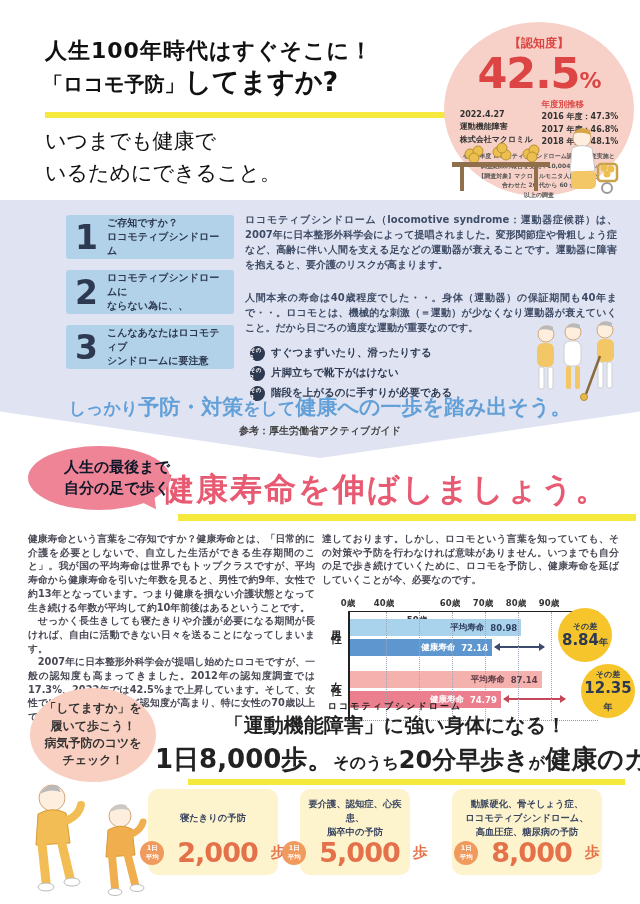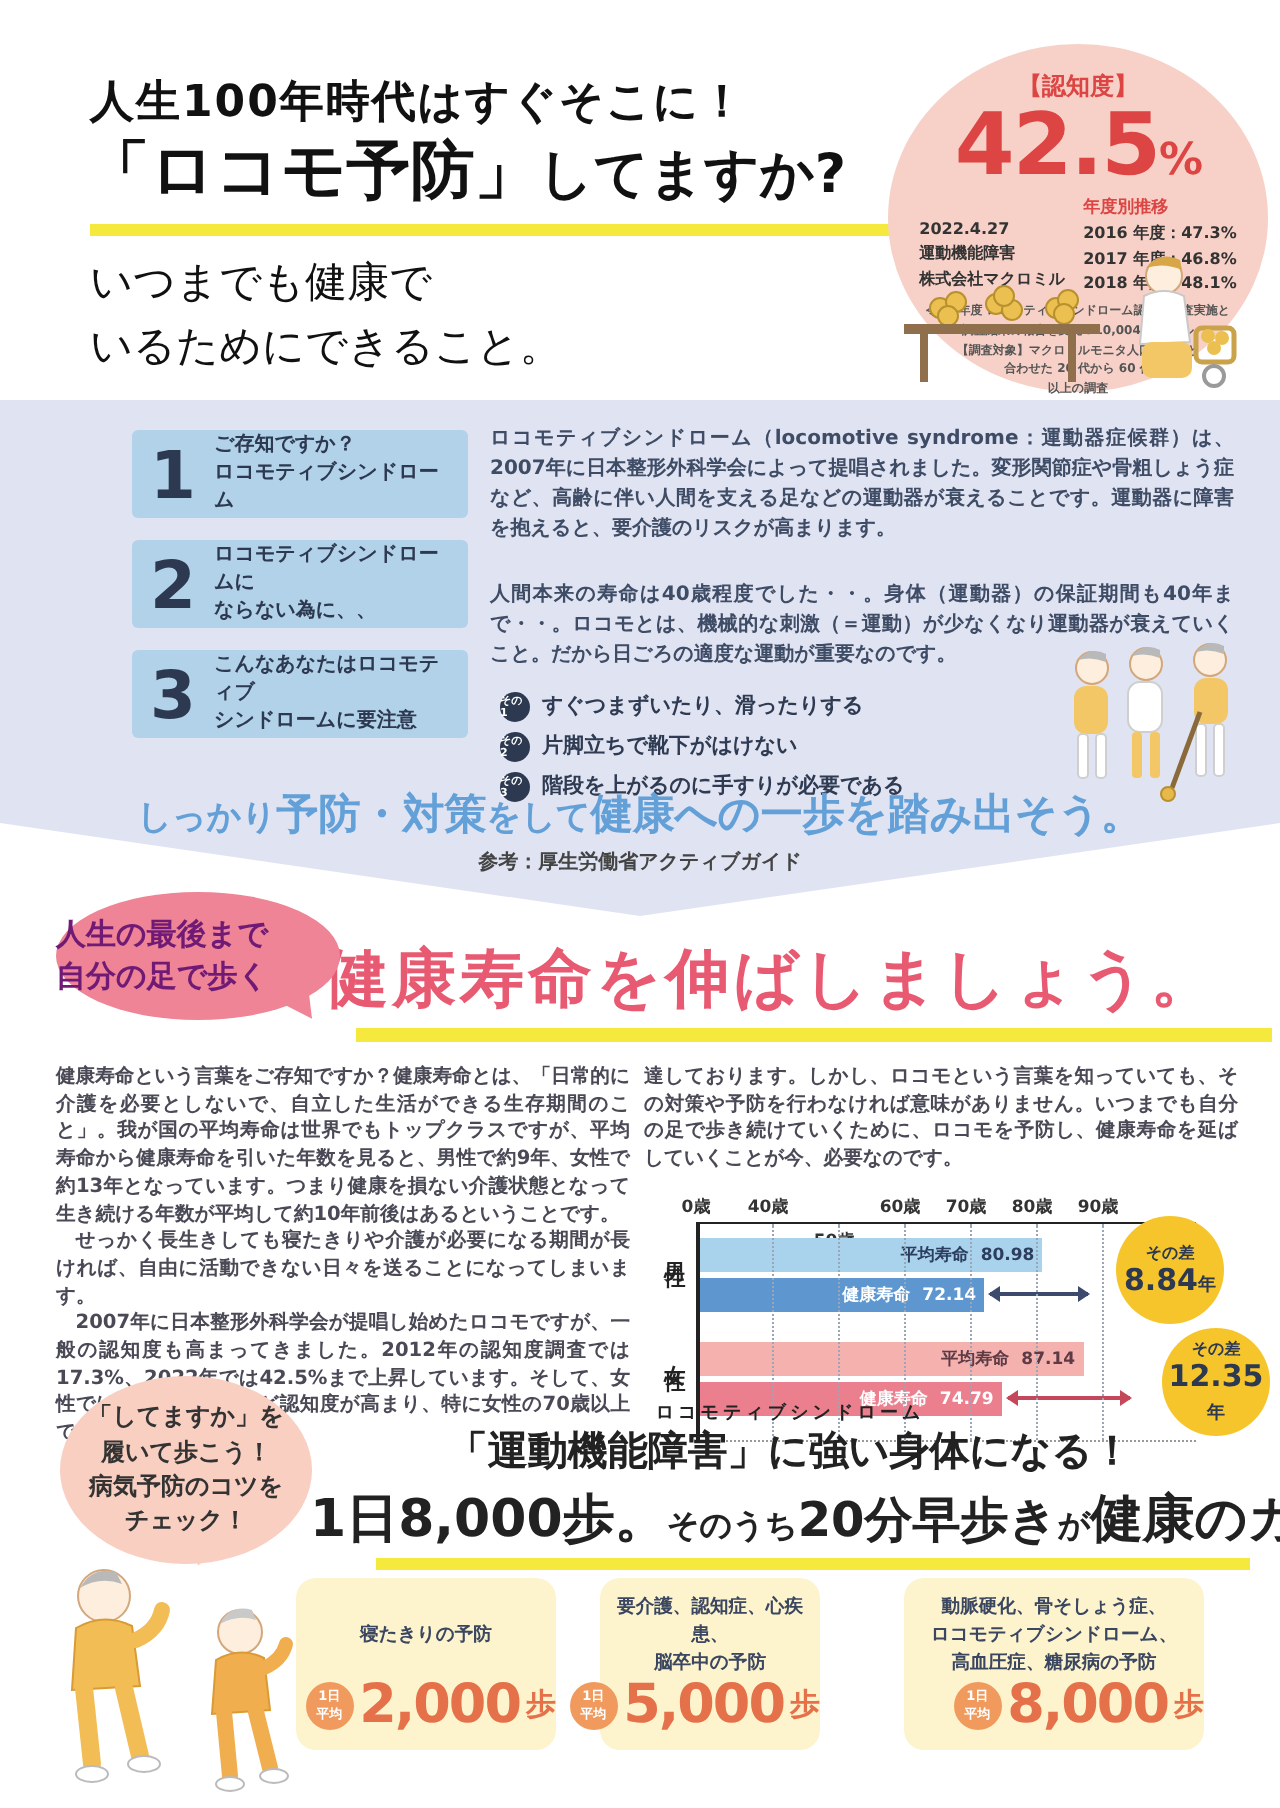--- a/index.html
+++ b/index.html
@@ -3,21 +3,21 @@
 <meta charset="utf-8">
 <style>
   *{margin:0;padding:0;box-sizing:border-box}
   html,body{background:#fff}
   .page{position:relative;width:640px;height:904px;background:#fff;overflow:hidden;
         font-family:"DejaVu Sans","Liberation Sans",sans-serif;color:#222}
 
   
   .hdr-l1{position:absolute;left:45px;top:36px;font-size:22px;font-weight:bold;color:#111;letter-spacing:1px}
   .hdr-l2{position:absolute;left:43px;top:64px;font-weight:bold;color:#111;white-space:nowrap}
-  .hdr-l2 .em{font-size:32px}
+  .hdr-l2 .em{font-size:20px}
   .hdr-l2 .rest{font-size:27px}
   .hdr-rule{position:absolute;left:45px;top:112px;width:412px;height:6px;background:#f6e93d}
   .hdr-sub{position:absolute;left:45px;top:126px;font-size:21px;font-weight:normal;line-height:1.5;color:#111}
 
   
   .aw{position:absolute;left:444px;top:22px;width:190px;height:174px;border-radius:50%;
       background:#f7d1c7;text-align:center;padding-top:13px}
   .aw-label{color:#dc4543;font-weight:bold;font-size:12px}
   .aw-val{color:#dc4543;font-weight:bold;font-size:43px;line-height:1;letter-spacing:-1px}
   .aw-val .pct{font-size:22px}
@@ -46,21 +46,21 @@
         font-size:5.5px;font-weight:bold;display:flex;align-items:center;justify-content:center;flex:0 0 15px}
   .check .ctxt{font-size:10.5px;font-weight:bold;color:#2f3b52}
   .golf-illo{position:absolute;left:528px;top:118px}
   .banner{position:absolute;left:0;top:193px;width:100%;text-align:center;color:#64a0d8;font-weight:bold;white-space:nowrap}
   .banner .s{font-size:17px}
   .banner .b{font-size:21px}
   .ref{position:absolute;left:0;top:224px;width:100%;text-align:center;font-size:10px;font-weight:bold;color:#444}
 
   
   .bub1{position:absolute;left:28px;top:446px;width:142px;height:64px;background:#ee8495;border-radius:50%;
-        color:#701a75;font-weight:bold;font-size:15px;text-align:left;display:flex;flex-direction:column;
+        color:#0f172a;font-weight:bold;font-size:15px;text-align:right;display:flex;flex-direction:column;
         justify-content:center;line-height:1.4;z-index:2}
   .bub1::after{content:"";position:absolute;right:8px;bottom:-8px;border:8px solid transparent;
         border-top:15px solid #ee8495;transform:rotate(-35deg)}
   .hl-title{position:absolute;left:162px;top:468px;font-size:32px;font-weight:bold;color:#e85a72;letter-spacing:2px;white-space:nowrap}
   .hl-rule{position:absolute;left:178px;top:514px;width:458px;height:7px;background:#f6e93d}
   .colL,.colR{position:absolute;top:532px;font-size:9.8px;font-weight:600;color:#4a4a57;line-height:1.4;text-align:justify}
   .colL{left:28px;width:287px}
   .colR{left:322px;width:297px}
   .ind{text-indent:1em}
 
@@ -109,21 +109,21 @@
   .w-sub .xl{font-size:26px}
   .w-sub .lg{font-size:24px}
   .w-sub .sm{font-size:16px}
   .w-rule{position:absolute;left:188px;top:779px;width:437px;height:6px;background:#f6e93d}
   .card{position:absolute;top:789px;height:86px;background:#fdf4cd;border-radius:10px}
   .card1{left:148px;width:130px}
   .card2{left:300px;width:110px}
   .card3{left:452px;width:150px}
   .card .desc{font-size:9.3px;font-weight:bold;color:#3b4660;text-align:center;line-height:1.5;padding-top:8px}
   .card1 .desc{padding-top:22px}
-  .card .srow{position:absolute;bottom:7px;left:0;right:0;display:flex;align-items:center;justify-content:flex-end;gap:3px}
+  .card .srow{position:absolute;bottom:7px;left:0;right:0;display:flex;align-items:center;justify-content:center;gap:13px}
   .sbadge{width:24px;height:24px;border-radius:50%;background:#f09a5e;color:#fff;font-size:6.5px;font-weight:bold;
         line-height:1.25;display:flex;flex-direction:column;align-items:center;justify-content:center;flex:0 0 24px}
   .snum{font-size:27px;font-weight:bold;color:#e5714a;letter-spacing:-1px}
   .sunit{font-size:15px;font-weight:bold;color:#e5714a}
 </style>
 </head>
 <body>
 
 <div class="page">
 

